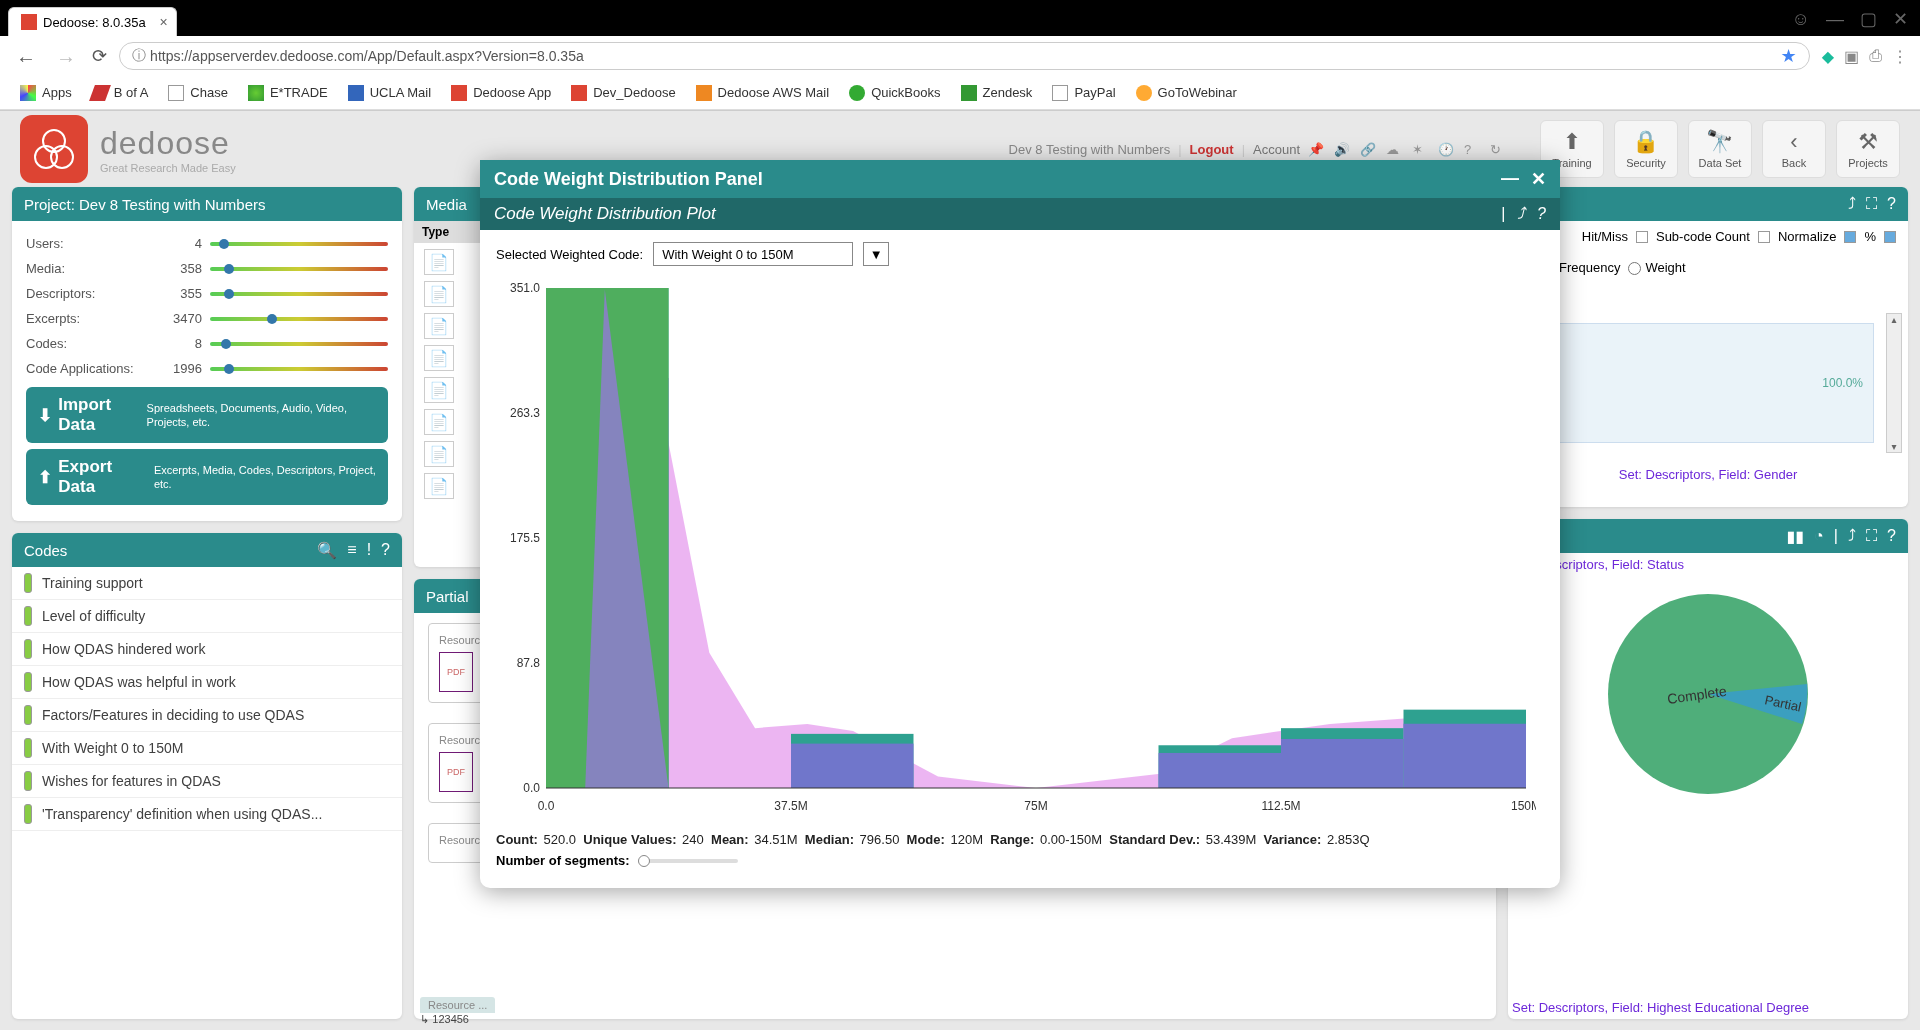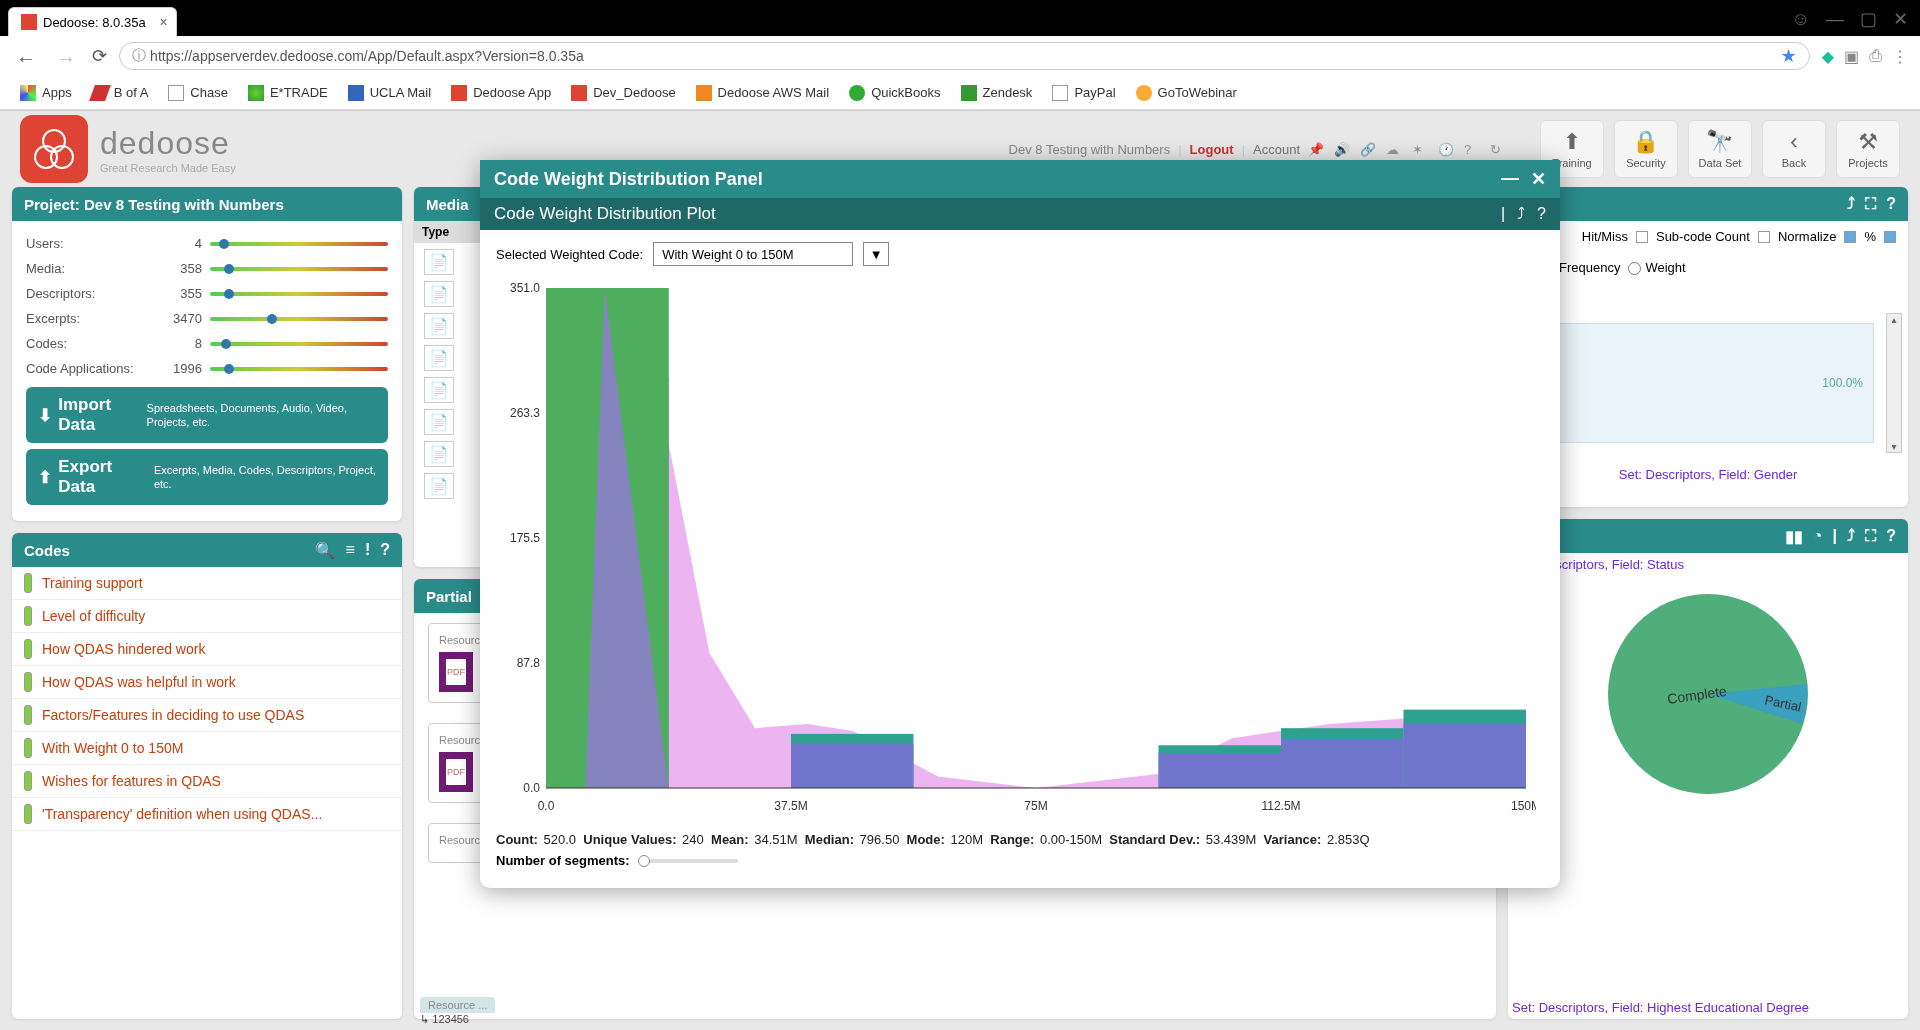--- a/index.html
+++ b/index.html
@@ -43,46 +43,46 @@
 .nav-tile { width: 64px; height: 58px; background: #f5f5f5; border: 1px solid #ddd; border-radius: 6px; display: flex; flex-direction: column; align-items: center; justify-content: center; font-size: 11px; color: #555; gap: 2px; }
 .nav-tile .ni { font-size: 22px; color: #666; }
 
 
 .main { display: flex; padding: 0 12px 12px 12px; gap: 12px; height: calc(100% - 186px); }
 .left-col { width: 390px; display: flex; flex-direction: column; gap: 12px; }
 .center-col { flex: 1; display: flex; flex-direction: column; gap: 12px; min-width: 0; }
 .right-col { width: 400px; display: flex; flex-direction: column; gap: 12px; }
 
 .panel { background: #fff; border-radius: 6px; overflow: hidden; display: flex; flex-direction: column; box-shadow: 0 1px 3px rgba(0,0,0,0.1); }
-.panel-header { background: #2a8b8b; color: #fff; height: 34px; display: flex; align-items: center; padding: 0 12px; font-size: 15px; font-weight: bold; }
+.panel-header { background: #2a8b8b; color: #fff; height: 34px; display: flex; align-items: center; padding: 0 12px; font-size: 15px; font-weight: normal; }
 .panel-header .ph-icons { margin-left: auto; display: flex; gap: 10px; font-size: 16px; }
 .panel-body { padding: 10px 14px; font-size: 13px; color: #555; }
 
 
 .proj-row { display: flex; align-items: center; padding: 5px 0; }
 .proj-row .label { width: 130px; }
 .proj-row .val { width: 46px; text-align: right; margin-right: 8px; }
 .proj-row .slider-track { flex: 1; height: 4px; background: linear-gradient(90deg, #5c5, #cc3, #c43); border-radius: 2px; position: relative; }
 .proj-row .slider-dot { width: 10px; height: 10px; background: #37a; border-radius: 50%; position: absolute; top: -3px; }
 .imp-btn { background: #2a8b8b; color: #fff; border-radius: 6px; padding: 8px 12px; margin: 6px 0; display: flex; align-items: center; gap: 10px; font-size: 14px; }
 .imp-btn .main-label { font-weight: bold; font-size: 17px; display: flex; align-items: center; gap: 6px; }
 .imp-btn .sub { font-size: 11px; line-height: 1.3; }
 
 
 .codes-list { overflow-y: auto; flex: 1; }
-.code-item { display: flex; align-items: center; padding: 6px 12px; font-size: 14px; color: #c2410c; border-bottom: 1px solid #eee; }
+.code-item { display: flex; align-items: center; padding: 6px 12px; font-size: 14px; color: #404040; border-bottom: 1px solid #eee; }
 .code-item .swatch { width: 8px; height: 20px; background: #8c4; border-radius: 3px; margin-right: 10px; border: 1px solid #999; }
 .type-row { background: #ddd; padding: 4px 8px; font-size: 12px; font-weight: bold; }
 .media-icons { display: flex; flex-direction: column; padding: 4px; gap: 2px; }
 .doc-icon-row { width: 30px; height: 26px; border: 1px solid #ccc; background: #fff; margin: 2px 6px; display: flex; align-items: center; justify-content: center; color: #999; }
 
 
 .excerpt-box { border: 1px solid #ccc; border-radius: 4px; padding: 10px; margin: 10px 14px; }
 .excerpt-box-row { display: flex; align-items: center; gap: 10px; }
-.pdf-icon { width: 34px; height: 40px; border: 7px solid #701a75; display: flex; align-items: center; justify-content: center; color: #c66; font-size: 9px; }
+.pdf-icon { width: 34px; height: 40px; border: 1px solid #701a75; display: flex; align-items: center; justify-content: center; color: #c66; font-size: 9px; }
 
 
 .chart-opts { padding: 8px 12px; font-size: 13px; display: flex; align-items: center; gap: 8px; flex-wrap: wrap; }
 .chart-opts label { display: flex; align-items: flex-end; gap: 4px; }
 .small-chk { width: 12px; height: 12px; border: 1px solid #999; }
 .small-chk.blue { background: #6ad; }
 .percent-box { background: #eaf3f9; border: 1px solid #cde; height: 120px; margin: 10px; position: relative; }
 .percent-box .pct { position: absolute; right: 10px; top: 50%; transform: translateY(-50%); color: #5a9; font-size: 12px; }
 .scroll-dummy { position: absolute; right: -18px; top: 0; bottom: 0; width: 16px; background: #eee; border: 1px solid #ccc; }
 .scroll-dummy .arrow { text-align: center; font-size: 10px; color: #666; }
@@ -93,21 +93,21 @@
 .pie-caption { font-size: 13px; color: #6d28d9; padding: 4px; }
 
 
 .footer-bar { position: absolute; bottom: 4px; left: 420px; font-size: 11px; color: #444; }
 .footer-bar .row-1 { background: #d5e5e5; padding: 2px 8px; border-radius: 3px 3px 0 0; }
 
 
 .modal { position: absolute; left: 480px; top: 160px; width: 1080px; background: #fff; box-shadow: 0 4px 24px rgba(0,0,0,0.35); border-radius: 10px; z-index: 100; }
 .modal-title { background: #2a8b8b; color: #fff; padding: 8px 14px; font-size: 18px; font-weight: bold; display: flex; align-items: center; }
 .modal-title .mt-icons { margin-left: auto; display: flex; gap: 12px; font-size: 18px; }
-.modal-subtitle { background: #206868; color: #fff; padding: 6px 14px; font-family: 'Times New Roman', serif; font-size: 17px; display: flex; align-items: center; }
+.modal-subtitle { background: #206868; color: #fff; padding: 6px 14px; font-family: 'Times New Roman', serif; font-style: italic; font-size: 17px; display: flex; align-items: center; }
 .modal-subtitle .ms-icons { margin-left: auto; display: flex; gap: 12px; font-size: 16px; }
 .modal-body { padding: 12px 16px 20px 16px; }
 .select-row { display: flex; align-items: center; gap: 10px; font-size: 13px; margin-bottom: 12px; }
 .select-box { border: 1px solid #888; height: 24px; width: 200px; padding: 0 8px; display: flex; align-items: center; font-size: 13px; }
 .select-arrow { border: 1px solid #888; width: 26px; height: 24px; display: flex; align-items: center; justify-content: center; }
 .chart-svg-wrap { position: relative; }
 .stats-row { font-size: 13px; color: #222; margin-top: 10px; }
 .stats-row b { margin-right: 2px; }
 .seg-row { font-size: 13px; margin-top: 6px; display: flex; align-items: center; gap: 8px; }
 .seg-slider { width: 100px; height: 4px; background: #ddd; position: relative; border-radius: 2px; }

